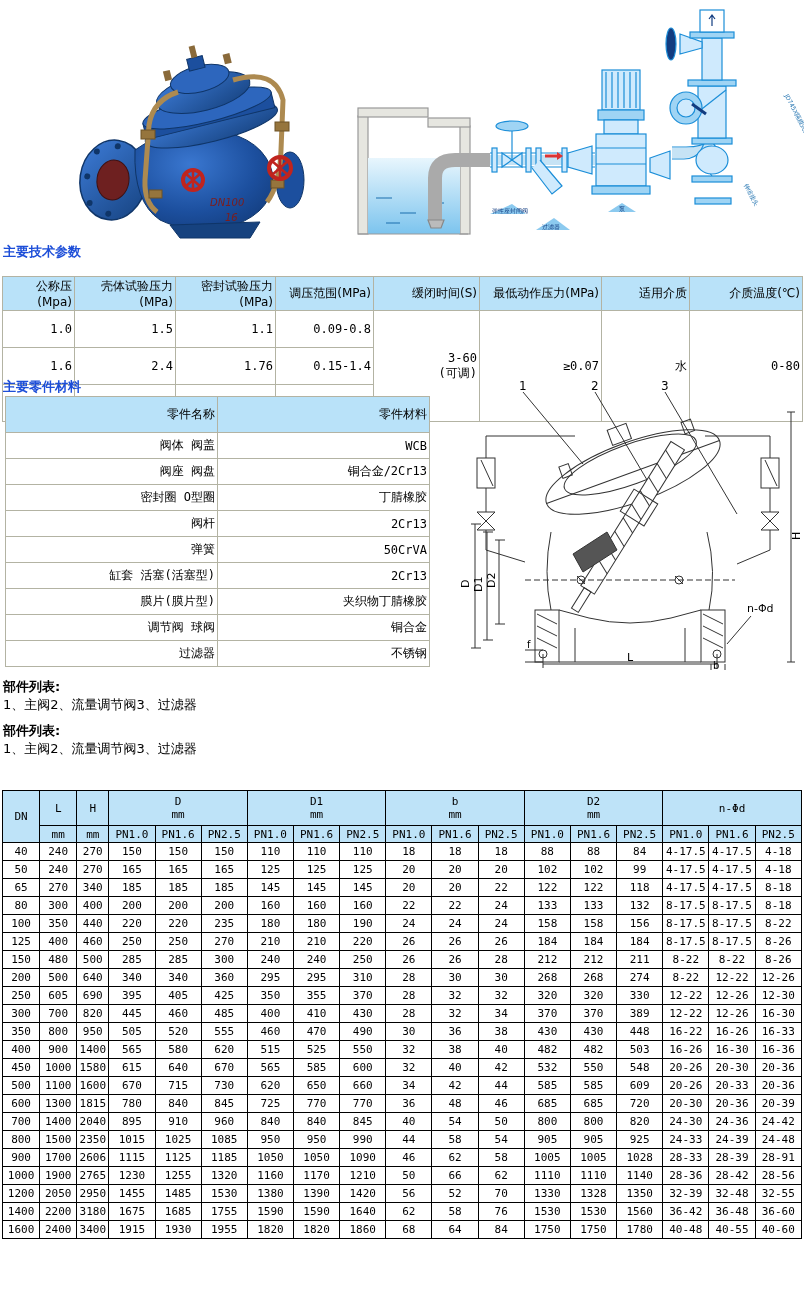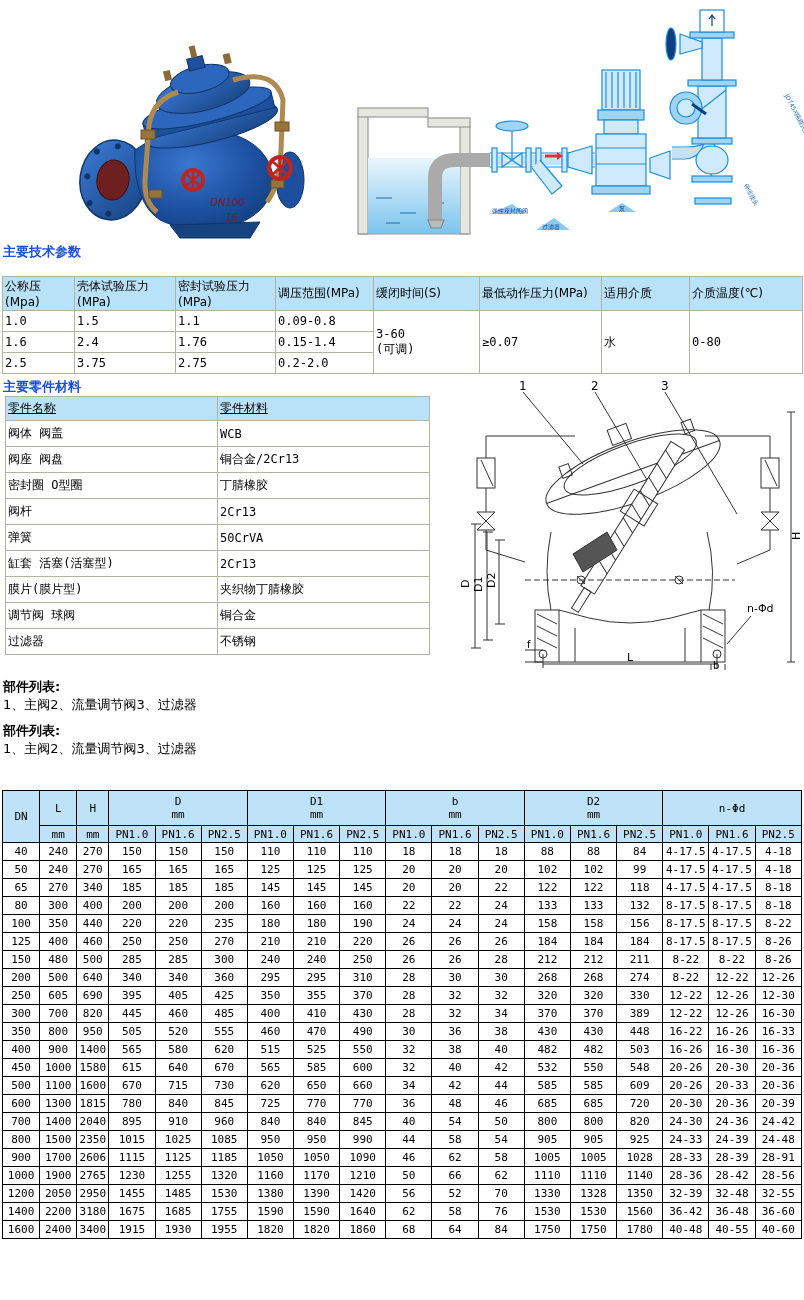--- a/index.html
+++ b/index.html
@@ -9,32 +9,32 @@
     color: #000; position: relative;
   }
   .abs { position: absolute; }
 
   
   .sec-title { font-size: 13px; font-weight: bold; color: #1d4ed8; }
 
   
   table.beige { border-collapse: collapse; table-layout: fixed; background: #fff; }
   table.beige th, table.beige td {
-    border: 1px solid #b3b3a3; text-align: left; vertical-align: middle;
+    border: 1px solid #b3b3a3; text-align: right; vertical-align: middle;
     font-size: 12px; padding: 1px 2px;
   }
   table.beige { border: 1px solid #8f8f80; }
   table.beige th { background: #b9e2f9; font-weight: normal; }
   table.beige td { font-family: "DejaVu Sans Mono", "Liberation Mono", monospace; }
-  #tech-table td { height: 21px; }
+  #tech-table td { height: 37px; }
   #tech-table th { height: 30px; }
 
   
   #parts-table td { height: 26px; font-size: 12px; }
-  #parts-table th { height: 24px; text-decoration: underline; }
+  #parts-table th { height: 36px; }
 
   
   table.conn { border-collapse: collapse; table-layout: fixed; width: 800px; }
   table.conn th, table.conn td {
     border: 1px solid #000; text-align: center; vertical-align: middle;
     font-size: 11px; padding: 0;
     font-family: "DejaVu Sans Mono", "Liberation Mono", monospace;
   }
   table.conn th { background: #bee3f8; font-weight: normal; }
   table.conn td { height: 17px; line-height: 17px; background: #fff; }

